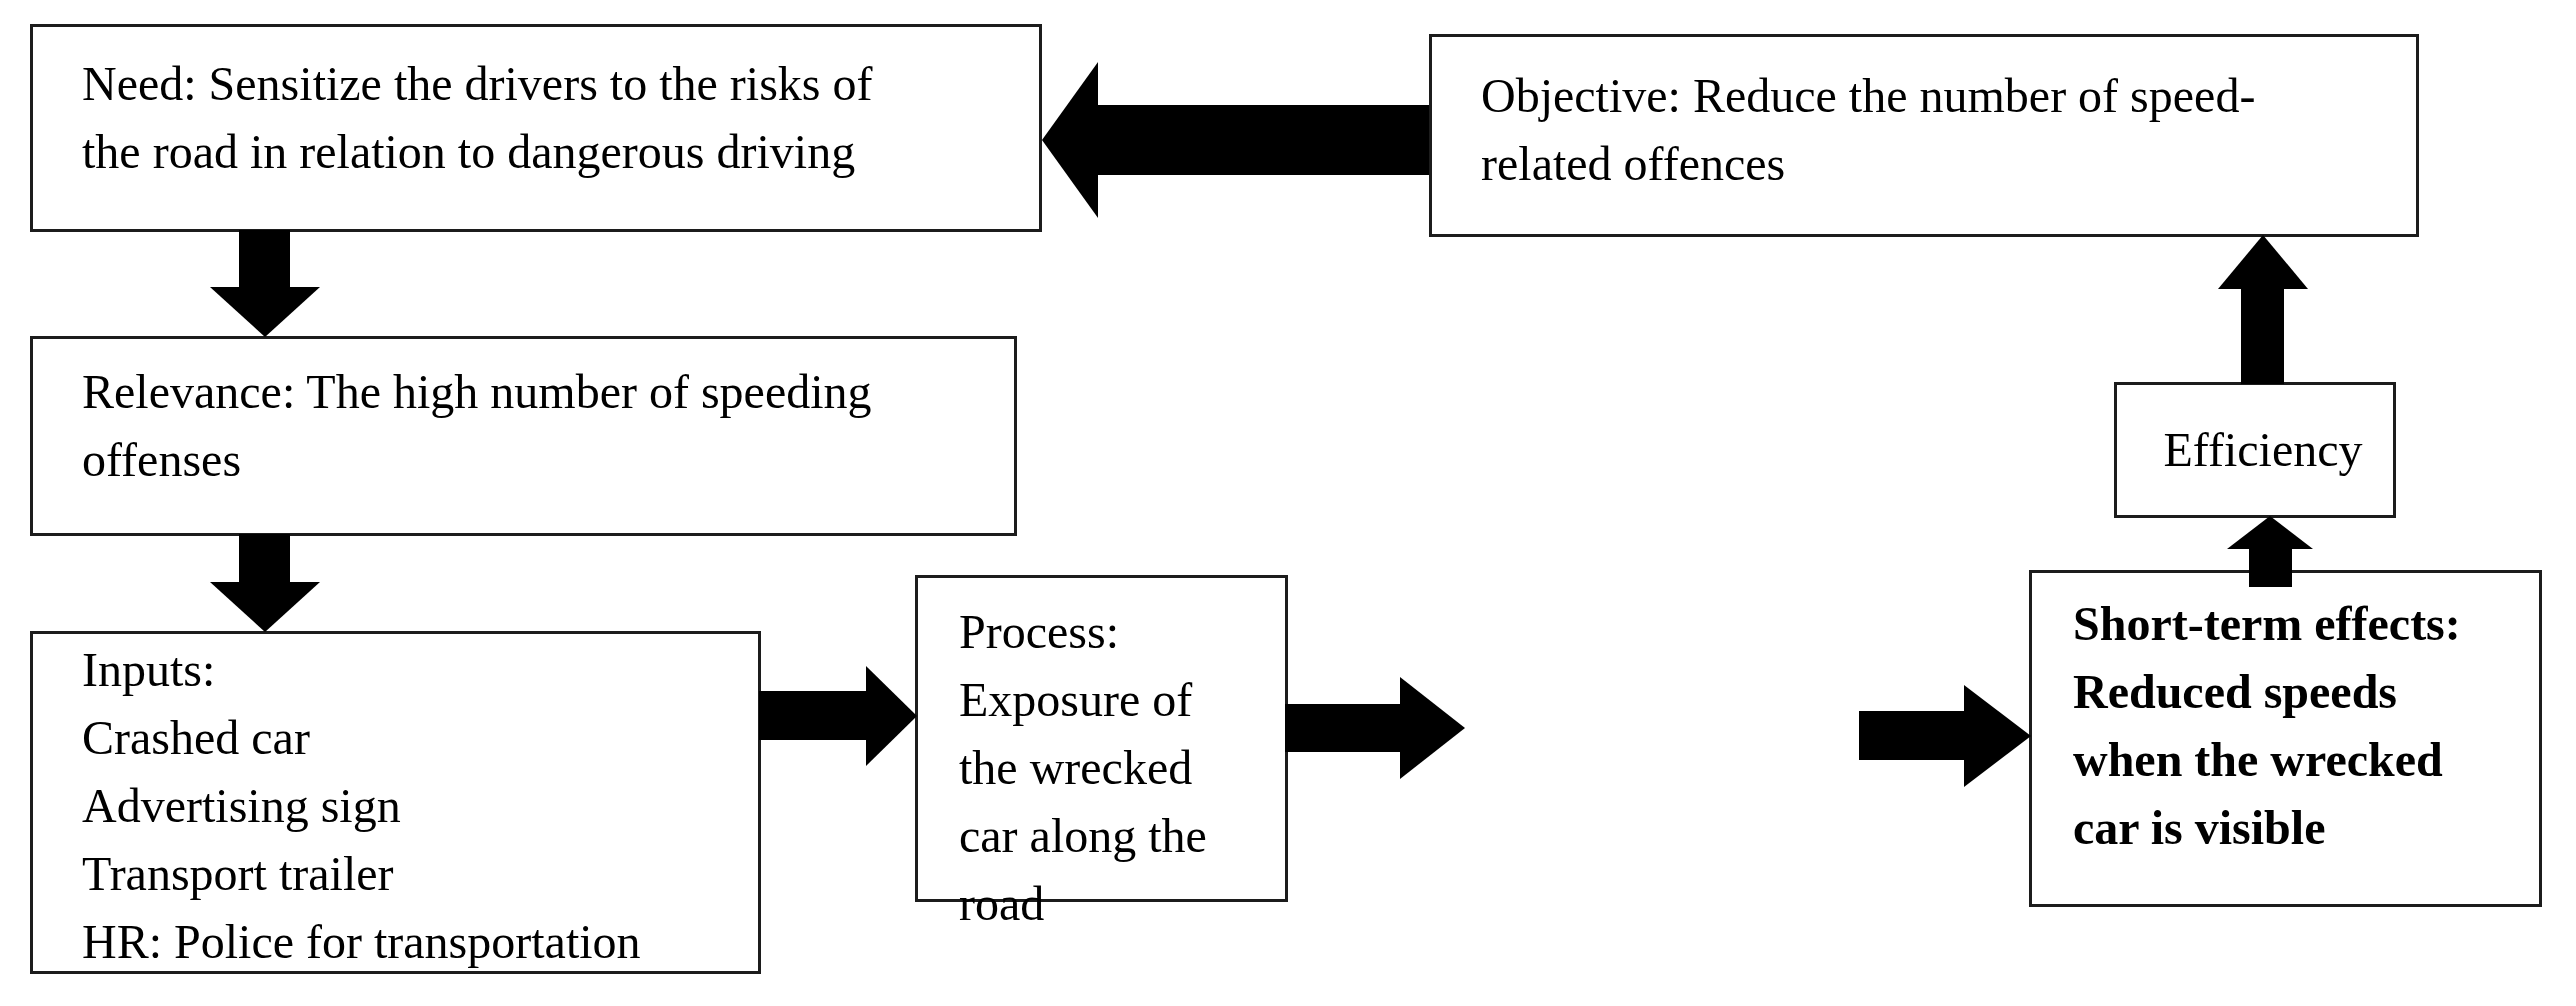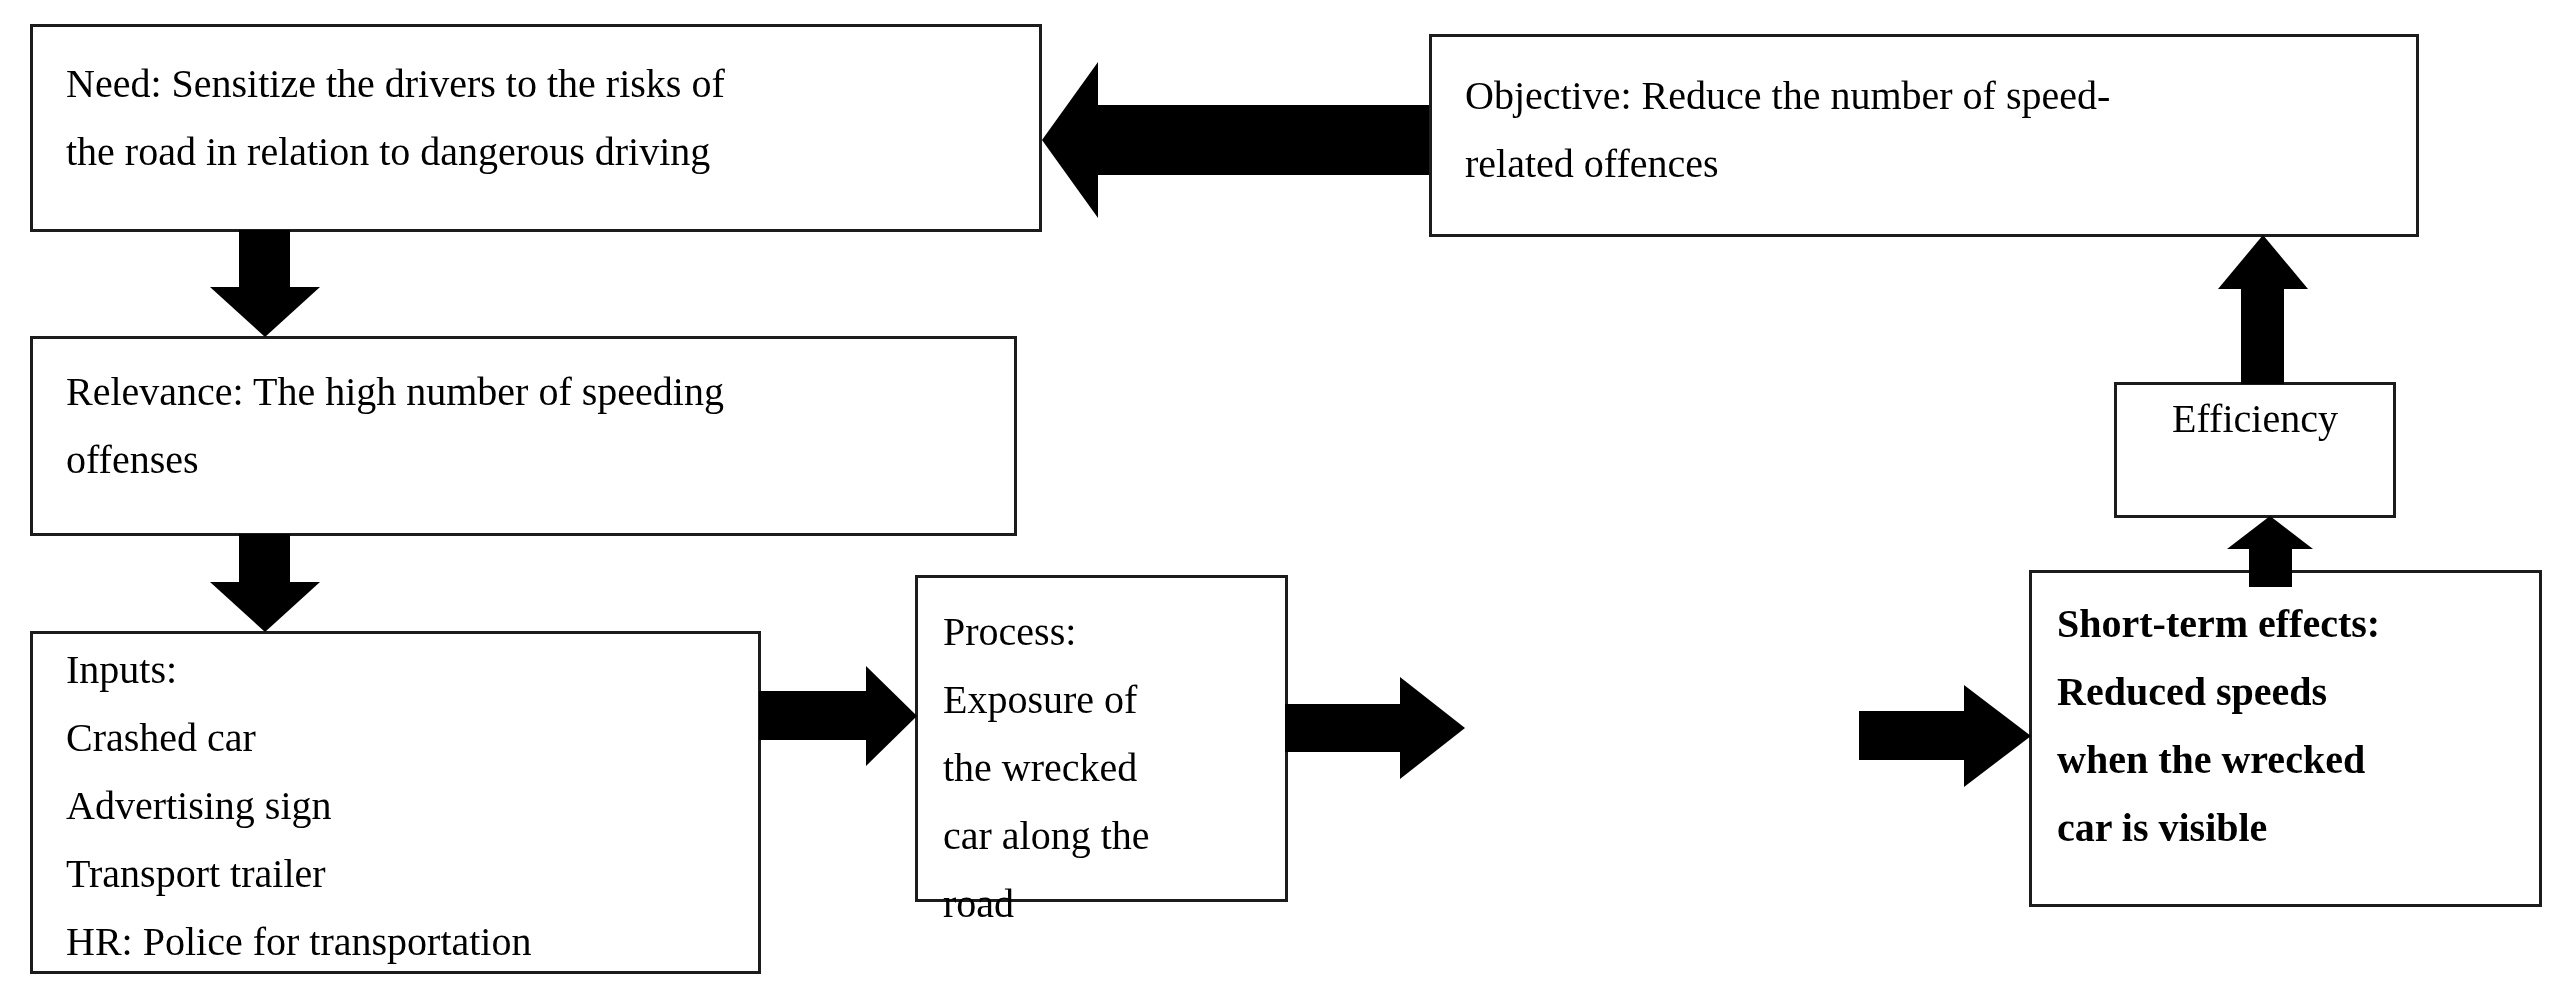--- a/index.html
+++ b/index.html
@@ -17,34 +17,35 @@
     overflow: hidden;
   }
   .box {
     position: absolute;
     background: #ffffff;
     border: 3.9px solid #1c1c1c;
     box-sizing: border-box;
   }
   .box-text {
     white-space: pre-line;
-    font-size: 40px;
+    font-size: 48px;
     line-height: 68px;
     color: #000000;
+    margin-left: 16px;
   }
   
   #box-need        { left: 30px;   top: 24px;  width: 1012px; height: 208px; padding: 23px 15.5px 0 33px; }
   #box-objective   { left: 1429px; top: 34px;  width: 990px; height: 203px; padding: 25px 26px 0 33px; }
   #box-relevance   { left: 30px;   top: 336px; width: 987px; height: 200px; padding: 18.6px 15.5px 0 33px; }
   #box-inputs      { left: 30px;   top: 631px; width: 731px;  height: 343px; padding: 1.6px 15.5px 0 33px; }
   #box-process     { left: 915px; top: 575px; width: 373px;  height: 327px; padding: 20px 7.8px 0 25px; }
   #box-participants{ left: 1464px; top: 602px; width: 398px;  height: 272px; padding: 23px 7.8px 0 25px; }
   #box-short-term  { left: 2029px; top: 570px; width: 513px;  height: 337px; padding: 17px 7.8px 0 25px; font-weight: bold; }
   #box-efficiency  { left: 2114px; top: 382px; width: 282px;  height: 136px;
-                     display: flex; align-items: flex-start; justify-content: center; padding: 0; }
+                     display: flex; align-items: center; justify-content: center; padding: 0; }
   
   .shaft { position: absolute; background: #000000; }
   .head  { position: absolute; width: 0; height: 0; }
 
   
   #arr1-shaft { left: 1097px; top: 105px; width: 332px; height: 70px; }
   #arr1-head  { left: 1042px; top: 62px;
                 border-top: 78px solid transparent; border-bottom: 78px solid transparent;
                 border-right: 56px solid #000000; }
   

